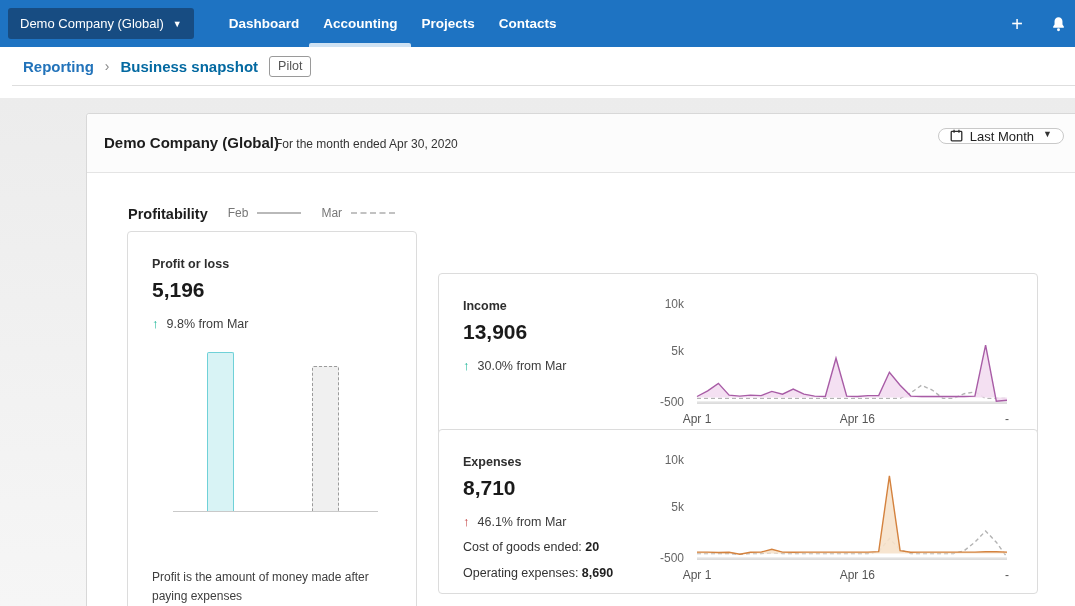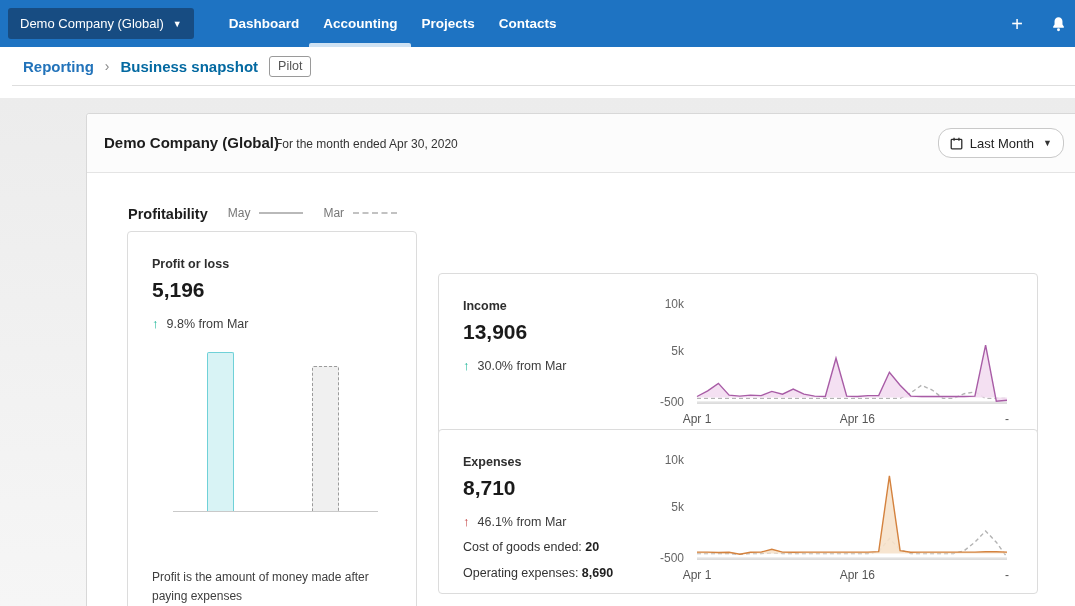--- a/index.html
+++ b/index.html
@@ -23,21 +23,21 @@
   .crumb-sep { color:#888; font-size:14px; margin:0 11px; }
   .crumb-current { color:#0369a1; font-size:15px; font-weight:bold; }
   .pilot-badge { margin-left:11px; border:1px solid #9a9a9a; border-radius:3px; padding:2px 8px 3px; font-size:12.5px; color:#555; }
 
   
   .page-bg { position:absolute; top:98px; left:0; right:0; bottom:0; background:linear-gradient(180deg,#ececec,#f6f6f6); }
   .main-card { position:absolute; left:86px; top:15px; right:-4px; bottom:-20px; background:#fff; border:1px solid #d8d8d8; border-radius:3px 0 0 0; }
   .card-header { position:relative; height:59px; border-bottom:1px solid #e4e4e4; background:#fcfcfc; border-radius:3px 0 0 0; }
   .report-title { position:absolute; left:17px; top:20px; font-size:15px; font-weight:bold; color:#1d1d1d; }
   .report-period { position:absolute; left:188px; top:23px; font-size:12px; color:#333; }
-  .range-btn { position:absolute; right:14px; top:14px; height:30px; border:1px solid #c9c9c9; border-radius:13px; background:#fff; display:flex; align-items:center; gap:7px; padding:0 11px; font-size:13px; color:#222; cursor:pointer; }
+  .range-btn { position:absolute; right:14px; top:14px; height:16px; border:1px solid #c9c9c9; border-radius:13px; background:#fff; display:flex; align-items:flex-start; gap:7px; padding:0 11px; font-size:13px; color:#222; cursor:pointer; }
   .range-btn .chev { font-size:9px; color:#333; margin-left:2px; }
 
   
   .section-hdr { position:absolute; left:41px; top:92px; display:flex; align-items:flex-start; }
   .section-title { font-size:14.5px; font-weight:bold; color:#1d1d1d; }
   .legend-item { display:flex; align-items:center; margin-left:20px; }
   .lg-label { font-size:12px; color:#777; margin-right:9px; }
   .lg-line { width:44px; height:0; }
   .lg-line.solid  { border-top:2px solid #b9b9b9; }
   .lg-line.dashed { border-top:2px dashed #c2c2c2; }
@@ -120,21 +120,21 @@
           <line x1="11" y1="1" x2="11" y2="4.5" stroke="#2d2d2d" stroke-width="1.6"></line>
         </svg>
         <span>Last Month</span>
         <span class="chev">▼</span>
       </div>
     </div>
 
     <div class="section-hdr">
       <span class="section-title">Profitability</span>
       <span class="legend-item">
-        <span class="lg-label">May</span>
+        <span class="lg-label">Feb</span>
         <span class="lg-line solid"></span>
       </span>
       <span class="legend-item">
         <span class="lg-label">Mar</span>
         <span class="lg-line dashed"></span>
       </span>
     </div>
 
     <div class="mcard" id="profit-card">
       <div class="mcard-title">Profit or loss</div>

